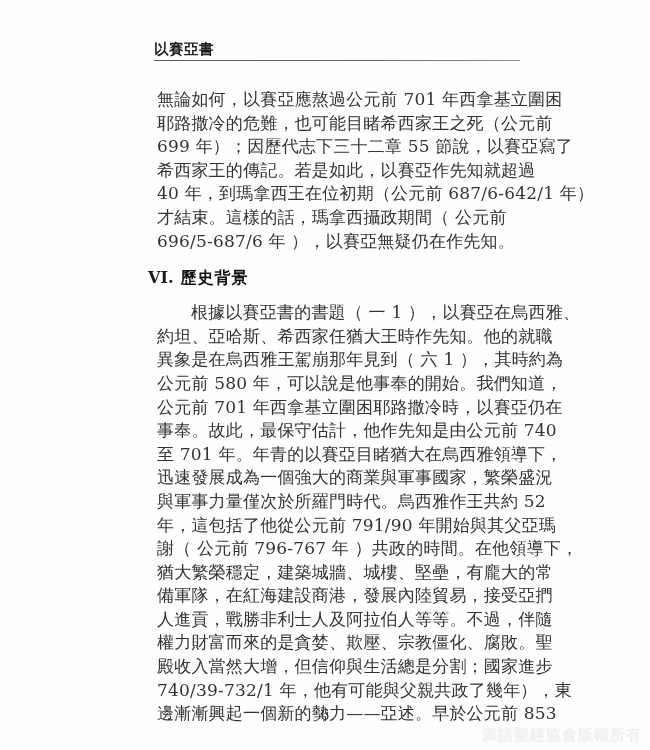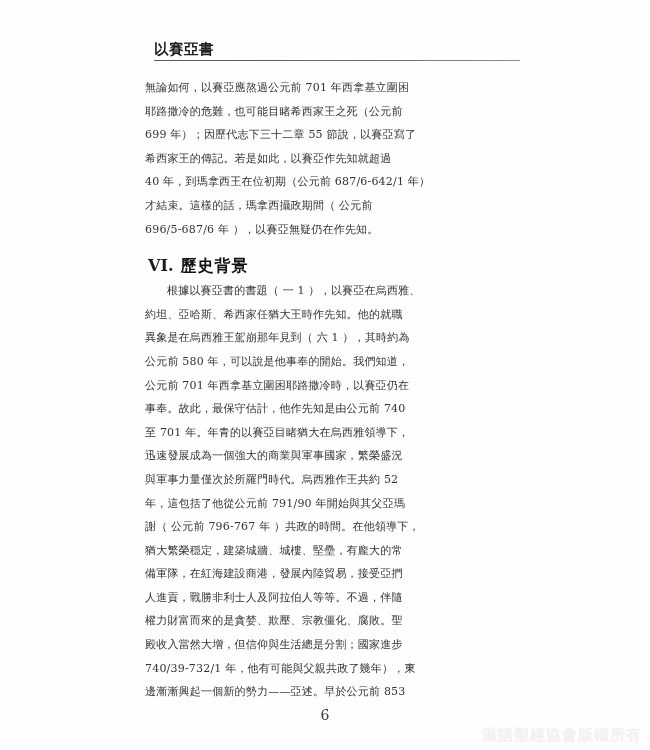--- a/index.html
+++ b/index.html
@@ -48,22 +48,22 @@
 
   
   .column {
     position: absolute;
     left: 145px;
     top: 76px;
     width: 364px;
   }
 
   p.para {
-    margin: 0;
-    font-size: 11px;
+    margin: 12px;
+    font-size: 17px;
     line-height: 23.6px;
     text-align: justify;
     text-justify: inter-ideograph;
     color: #333333;
     letter-spacing: 0.2px;
   }
   p.para .ln {
     display: block;
     white-space: nowrap;
   }

